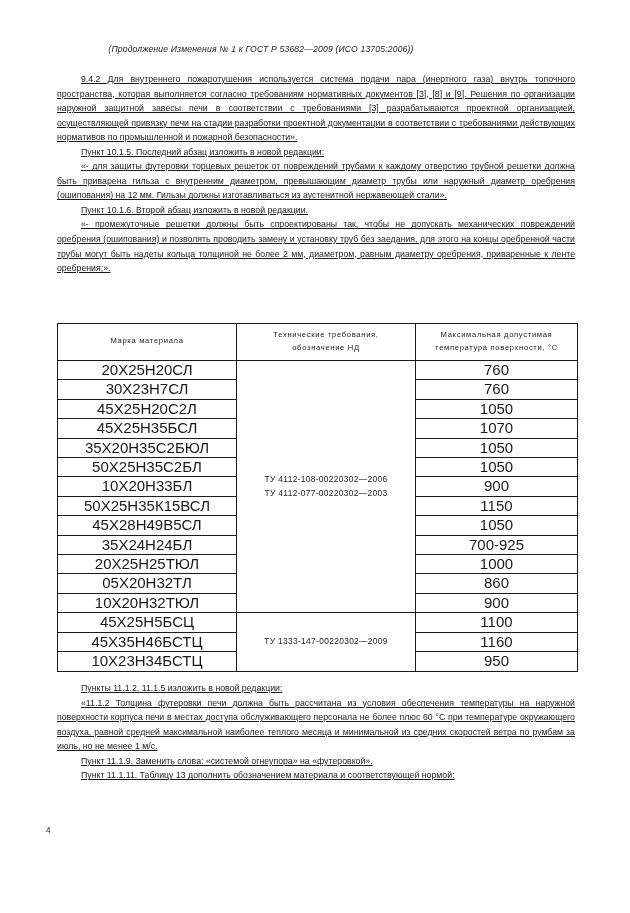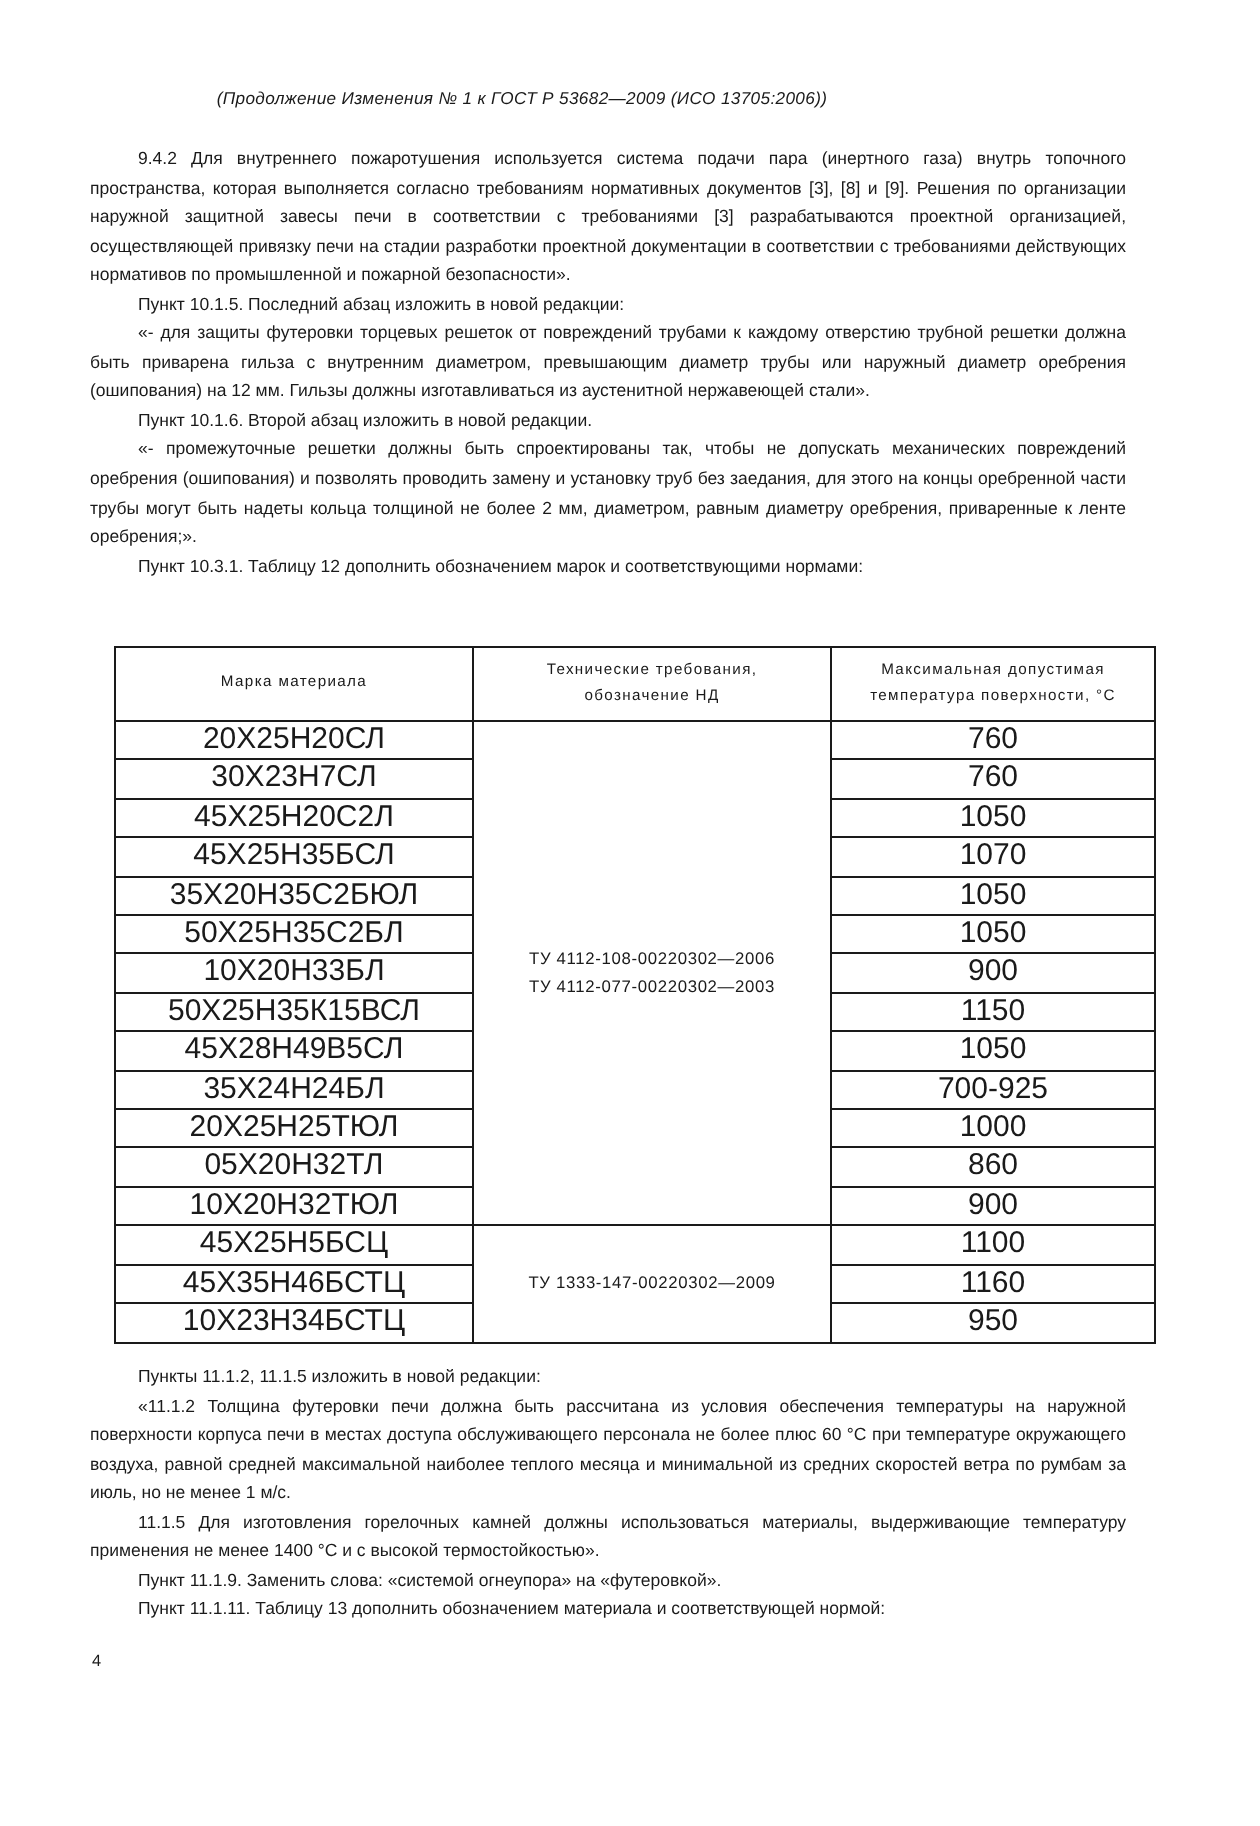--- a/index.html
+++ b/index.html
@@ -33,22 +33,23 @@
     font-style: italic;
     font-size: 8.6px;
     letter-spacing: 0.02em;
     color: #1a1a1a;
     white-space: nowrap;
   }
   
   .content {
     position: absolute;
     top: 72px;
-    left: 45px;
+    left: 57px;
     width: 518px;
+    text-decoration: underline;
   }
   p.para {
     margin: 0 0 0 0;
     font-size: 8.75px;
     line-height: 14.55px;
     text-align: justify;
     text-indent: 24px;
     hyphens: manual;
     color: #1a1a1a;
   }
@@ -113,21 +114,20 @@
 <div class="page">
 
   <div class="runhead">(Продолжение Изменения № 1 к ГОСТ Р 53682—2009 (ИСО 13705:2006))</div>
 
   <div class="content">
     <p class="para">9.4.2 Для внутреннего пожаротушения используется система подачи пара (инертного газа) внутрь топочного пространства, которая выполняется согласно требованиям нормативных документов [3], [8] и [9]. Решения по организации наружной защитной завесы печи в соответствии с требованиями [3] разрабатываются проектной организацией, осуществляющей привязку печи на стадии разработки проектной документации в соответствии с требованиями действующих нормативов по промышленной и пожарной безопасности».</p>
     <p class="para">Пункт 10.1.5. Последний абзац изложить в новой редакции:</p>
     <p class="para">«- для защиты футеровки торцевых решеток от повреждений трубами к каждому отверстию трубной решетки должна быть приварена гильза с внутренним диаметром, превышающим диаметр трубы или наружный диаметр оребрения (ошипования) на 12 мм. Гильзы должны изготавливаться из аустенитной нержавеющей стали».</p>
     <p class="para">Пункт 10.1.6. Второй абзац изложить в новой редакции.</p>
     <p class="para">«- промежуточные решетки должны быть спроектированы так, чтобы не допускать механических повреждений оребрения (ошипования) и позволять проводить замену и установку труб без заедания, для этого на концы оребренной части трубы могут быть надеты кольца толщиной не более 2 мм, диаметром, равным диаметру оребрения, приваренные к ленте оребрения;».</p>
-    <p class="para">Пункт 10.3.1. Таблицу 12 дополнить обозначением марок и соответствующими нормами:</p>
   </div>
 
   <div class="tablewrap">
     <table class="spec">
       <colgroup>
         <col class="c1">
           <col class="c2">
           <col class="c3">
       </colgroup>
       <thead>
@@ -224,20 +224,19 @@
           <td>950</td>
         </tr>
 
       </tbody>
     </table>
   </div>
 
   <div class="content" style="top:681px;">
     <p class="para">Пункты 11.1.2, 11.1.5 изложить в новой редакции:</p>
     <p class="para">«11.1.2 Толщина футеровки печи должна быть рассчитана из условия обеспечения температуры на наружной поверхности корпуса печи в местах доступа обслуживающего персонала не более плюс 60 °С при температуре окружающего воздуха, равной средней максимальной наиболее теплого месяца и минимальной из средних скоростей ветра по румбам за июль, но не менее 1 м/с.</p>
-    <p class="para">11.1.5 Для изготовления горелочных камней должны использоваться материалы, выдерживающие температуру применения не менее 1400 °С и с высокой термостойкостью».</p>
     <p class="para">Пункт 11.1.9. Заменить слова: «системой огнеупора» на «футеровкой».</p>
     <p class="para">Пункт 11.1.11. Таблицу 13 дополнить обозначением материала и соответствующей нормой:</p>
   </div>
 
   <div class="folio">4</div>
 
 </div>
 
 </body></html>

